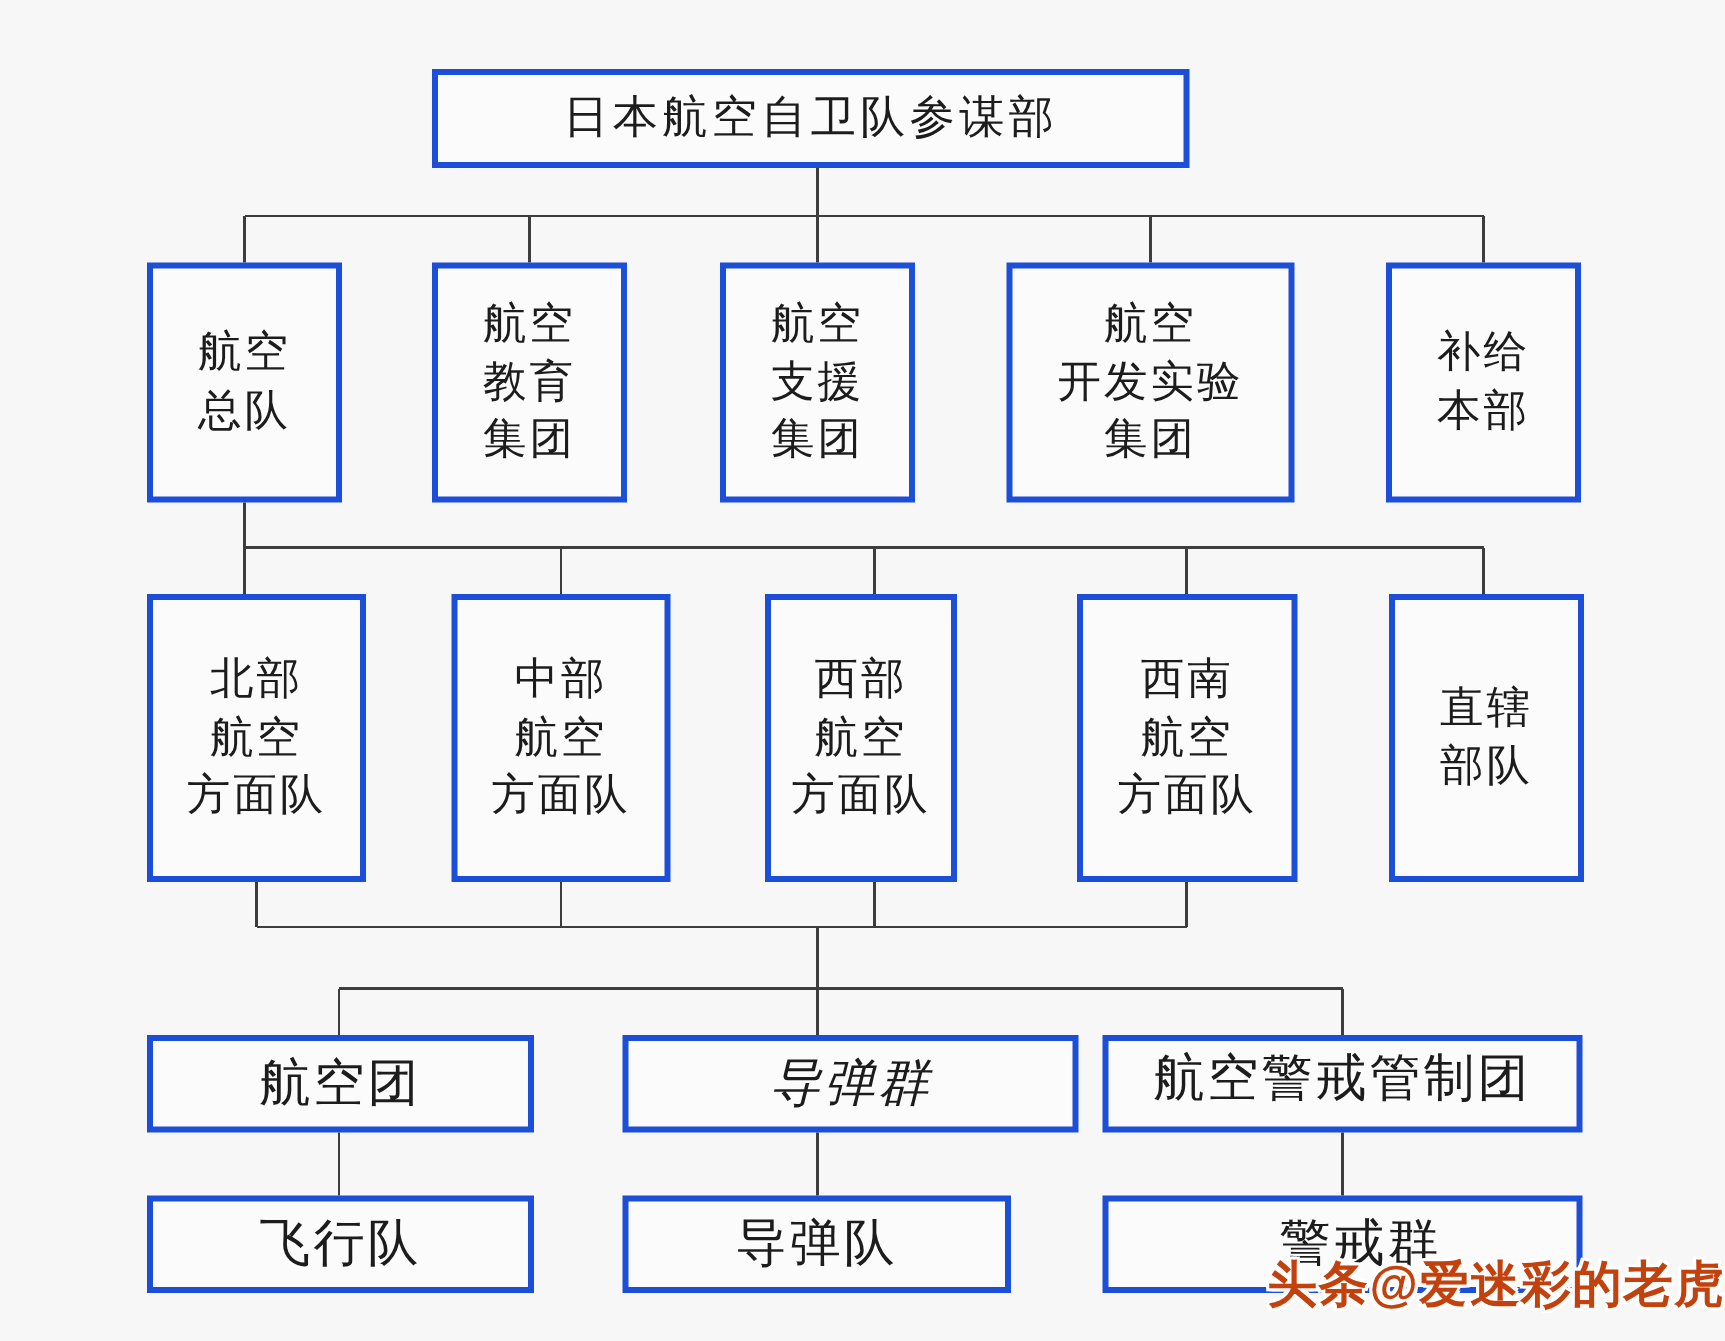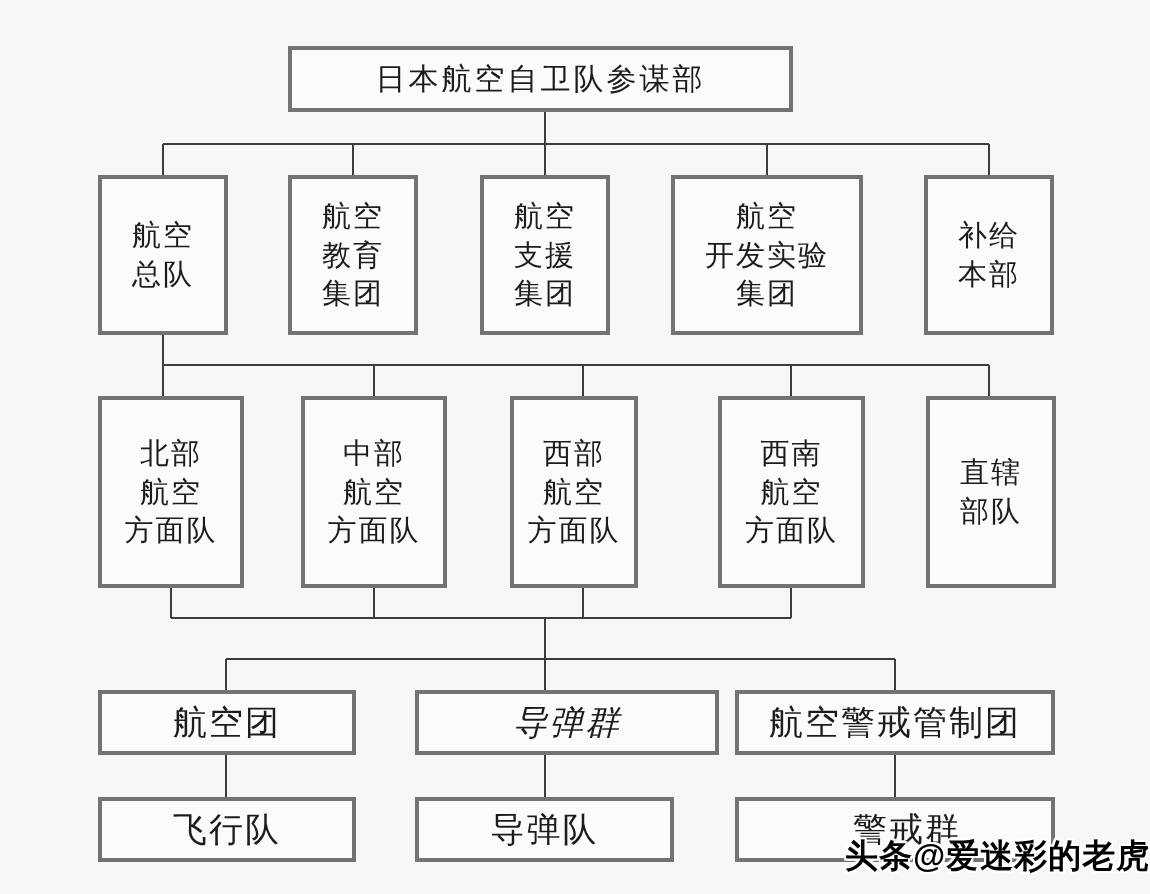--- a/index.html
+++ b/index.html
@@ -23,21 +23,21 @@
     z-index: 1;
   }
   .connectors line {
     stroke: #3d3d3d;
     stroke-width: 1.5;
     shape-rendering: crispEdges;
   }
   .node {
     position: absolute;
     box-sizing: border-box;
-    border: 4px solid #737373;
+    border: 4px solid #1d4ed8;
     background: #fbfbfb;
     display: flex;
     align-items: center;
     justify-content: center;
     z-index: 2;
   }
   .node .label {
     white-space: pre-line;
     text-align: center;
     color: #1c1c1c;
@@ -61,39 +61,39 @@
   .node.l3a { left: 98px;  width: 146px; }
   .node.l3b { left: 301px; width: 146px; }
   .node.l3c { left: 510px; width: 128px; }
   .node.l3d { left: 718px; width: 147px; }
   .node.l3e { left: 926px; width: 130px; }
 
   
   .node.l4 { top: 690px; height: 65px; }
   .node.l4a { left: 98px;  width: 258px; }
   .node.l4b { left: 415px; width: 304px; font-style: italic; }
-  .node.l4c { left: 735px; width: 320px; }
+  .node.l4c { left: 735px; width: 320px; font-family: Liberation Mono, monospace; }
   .node.l4 .label, .node.l5 .label { font-size: 34px; }
 
   
   .node.l5 { top: 797px; height: 65px; }
   .node.l5a { left: 98px;  width: 258px; }
   .node.l5b { left: 415px; width: 259px; }
   .node.l5c { left: 735px; width: 320px; padding-left: 24px; }
 
   .watermark {
     position: absolute;
     left: 845px;
     top: 834px;
     z-index: 3;
     font-family: "Liberation Sans", "DejaVu Sans", sans-serif;
     font-weight: bold;
     font-size: 33px;
     letter-spacing: 1px;
-    color: #000000;
+    color: #c2410c;
     text-shadow:
       -2px -2px 0 #ffffff, 2px -2px 0 #ffffff,
       -2px  2px 0 #ffffff, 2px  2px 0 #ffffff,
        0   -2px 0 #ffffff, 0    2px 0 #ffffff,
       -2px  0   0 #ffffff, 2px  0   0 #ffffff;
     white-space: nowrap;
   }
 </style>
 </head>
 <body>

